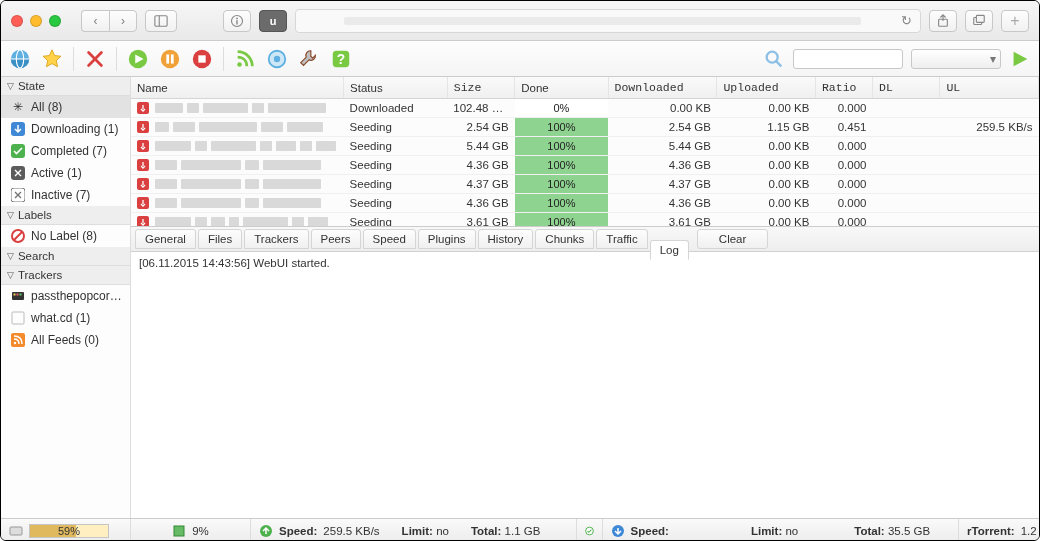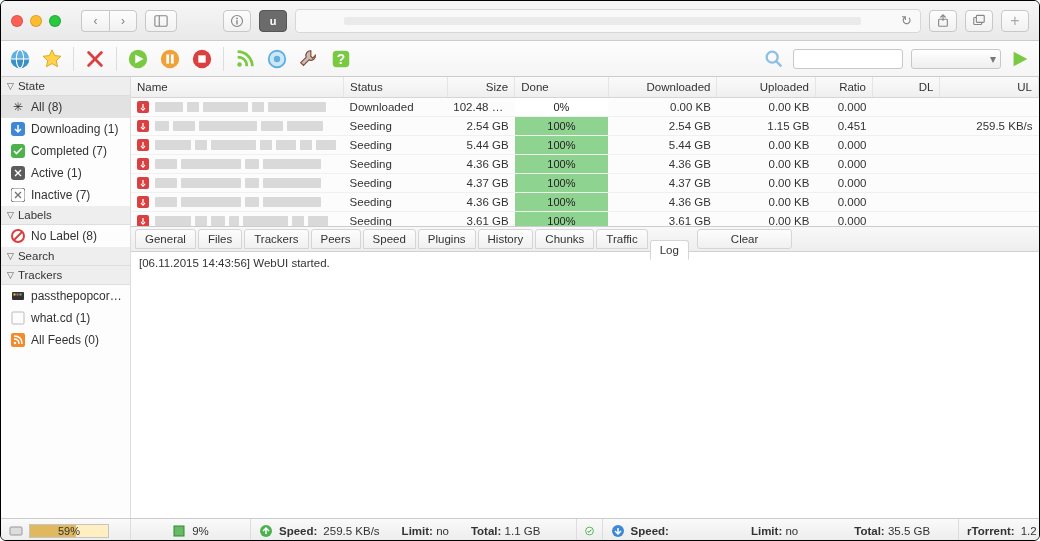--- a/index.html
+++ b/index.html
@@ -34,35 +34,35 @@
   .sb-header.right { justify-content: space-between; }
   .tri { font-size: 9px; color: #555; }
   .sb-item { padding: 4px 8px 4px 10px; display: flex; align-items: center; gap: 6px; cursor: default; white-space: nowrap; }
   .sb-item.sel { background: #e2e2e2; }
   .sb-ico { width: 14px; height: 14px; flex-shrink: 0; display: inline-flex; align-items: center; justify-content: center; }
   
   .central { flex: 1; display: flex; flex-direction: column; overflow: hidden; }
   .table-wrap { flex: 0 0 150px; overflow: hidden; border-bottom: 1px solid #ccc;}
   table { width: 100%; border-collapse: collapse; table-layout: fixed; }
   thead th { background: linear-gradient(#fafafa,#efefef); border-bottom: 1px solid #d5d5d5; border-right: 1px solid #e5e5e5; padding: 4px 6px; font-weight: normal; font-size: 11.5px; color: #333; text-align: left; height: 20px; }
-  thead th.r { text-align: right; }
+  thead th.r { text-align: left; font-family: Liberation Mono, monospace; }
   tbody td { border-bottom: 1px solid #f0f0f0; padding: 2px 6px; font-size: 11.5px; height: 19px; white-space: nowrap; overflow: hidden; text-overflow: ellipsis; }
   tbody td.r { text-align: right; }
   .torrent-ico { width: 12px; height: 12px; display: inline-flex; align-items: center; justify-content: center; }
   .torrent-ico svg { width: 12px; height: 12px; }
   .redacted { display: flex; gap: 4px; align-items: center;}
   .redacted span { display:inline-block; height: 10px; background: #d9d9d9; border-radius: 1px;}
   .progress { background:#fff; padding:0 !important;}
   .progress-inner { height: 100%; display: flex; align-items: center; justify-content: center; font-size: 11px; color: #222;}
   .progress-inner.done { background: #8fd390; }
   
   .tabs { display: flex; align-items: center; background: linear-gradient(#f8f8f8,#eee); border-bottom: 1px solid #d0d0d0; padding: 2px 4px; gap: 2px; }
   .tab { padding: 3px 9px; border: 1px solid #d5d5d5; border-radius: 3px 3px 0 0; background: linear-gradient(#fdfdfd,#f0f0f0); font-size: 11.5px; cursor: default; }
   .tab.active { background: #fff; border-bottom: 1px solid #fff; position: relative; top: 11px;}
-  .tab.clear { margin-left: 6px; border-radius: 3px; padding: 3px 33px;}
+  .tab.clear { margin-left: 6px; border-radius: 3px; padding: 3px 21px;}
   .log { flex: 1; background: #fff; padding: 5px 8px; font-size: 11.5px; color: #333; overflow: auto;}
   
   .statusbar { height: 24px; background: linear-gradient(#fafafa,#ececec); border-top: 1px solid #ccc; display: flex; align-items: center; font-size: 11.5px; }
   .statusbar .cell { border-right: 1px solid #ddd; display: flex; align-items: center; gap: 6px; padding: 0 8px; height: 100%; }
   .pct-bar { width: 80px; height: 14px; border: 1px solid #c5c5c5; background: #ffefc1; position: relative; }
   .pct-bar .fill { position: absolute; left:0; top:0; bottom:0; background: #e0b95e; }
   .pct-bar .txt { position: absolute; inset:0; display:flex; align-items:center; justify-content:center; font-size:11px;}
   .mini-ico { width: 14px; height: 14px; }
 </style>
 </head>

